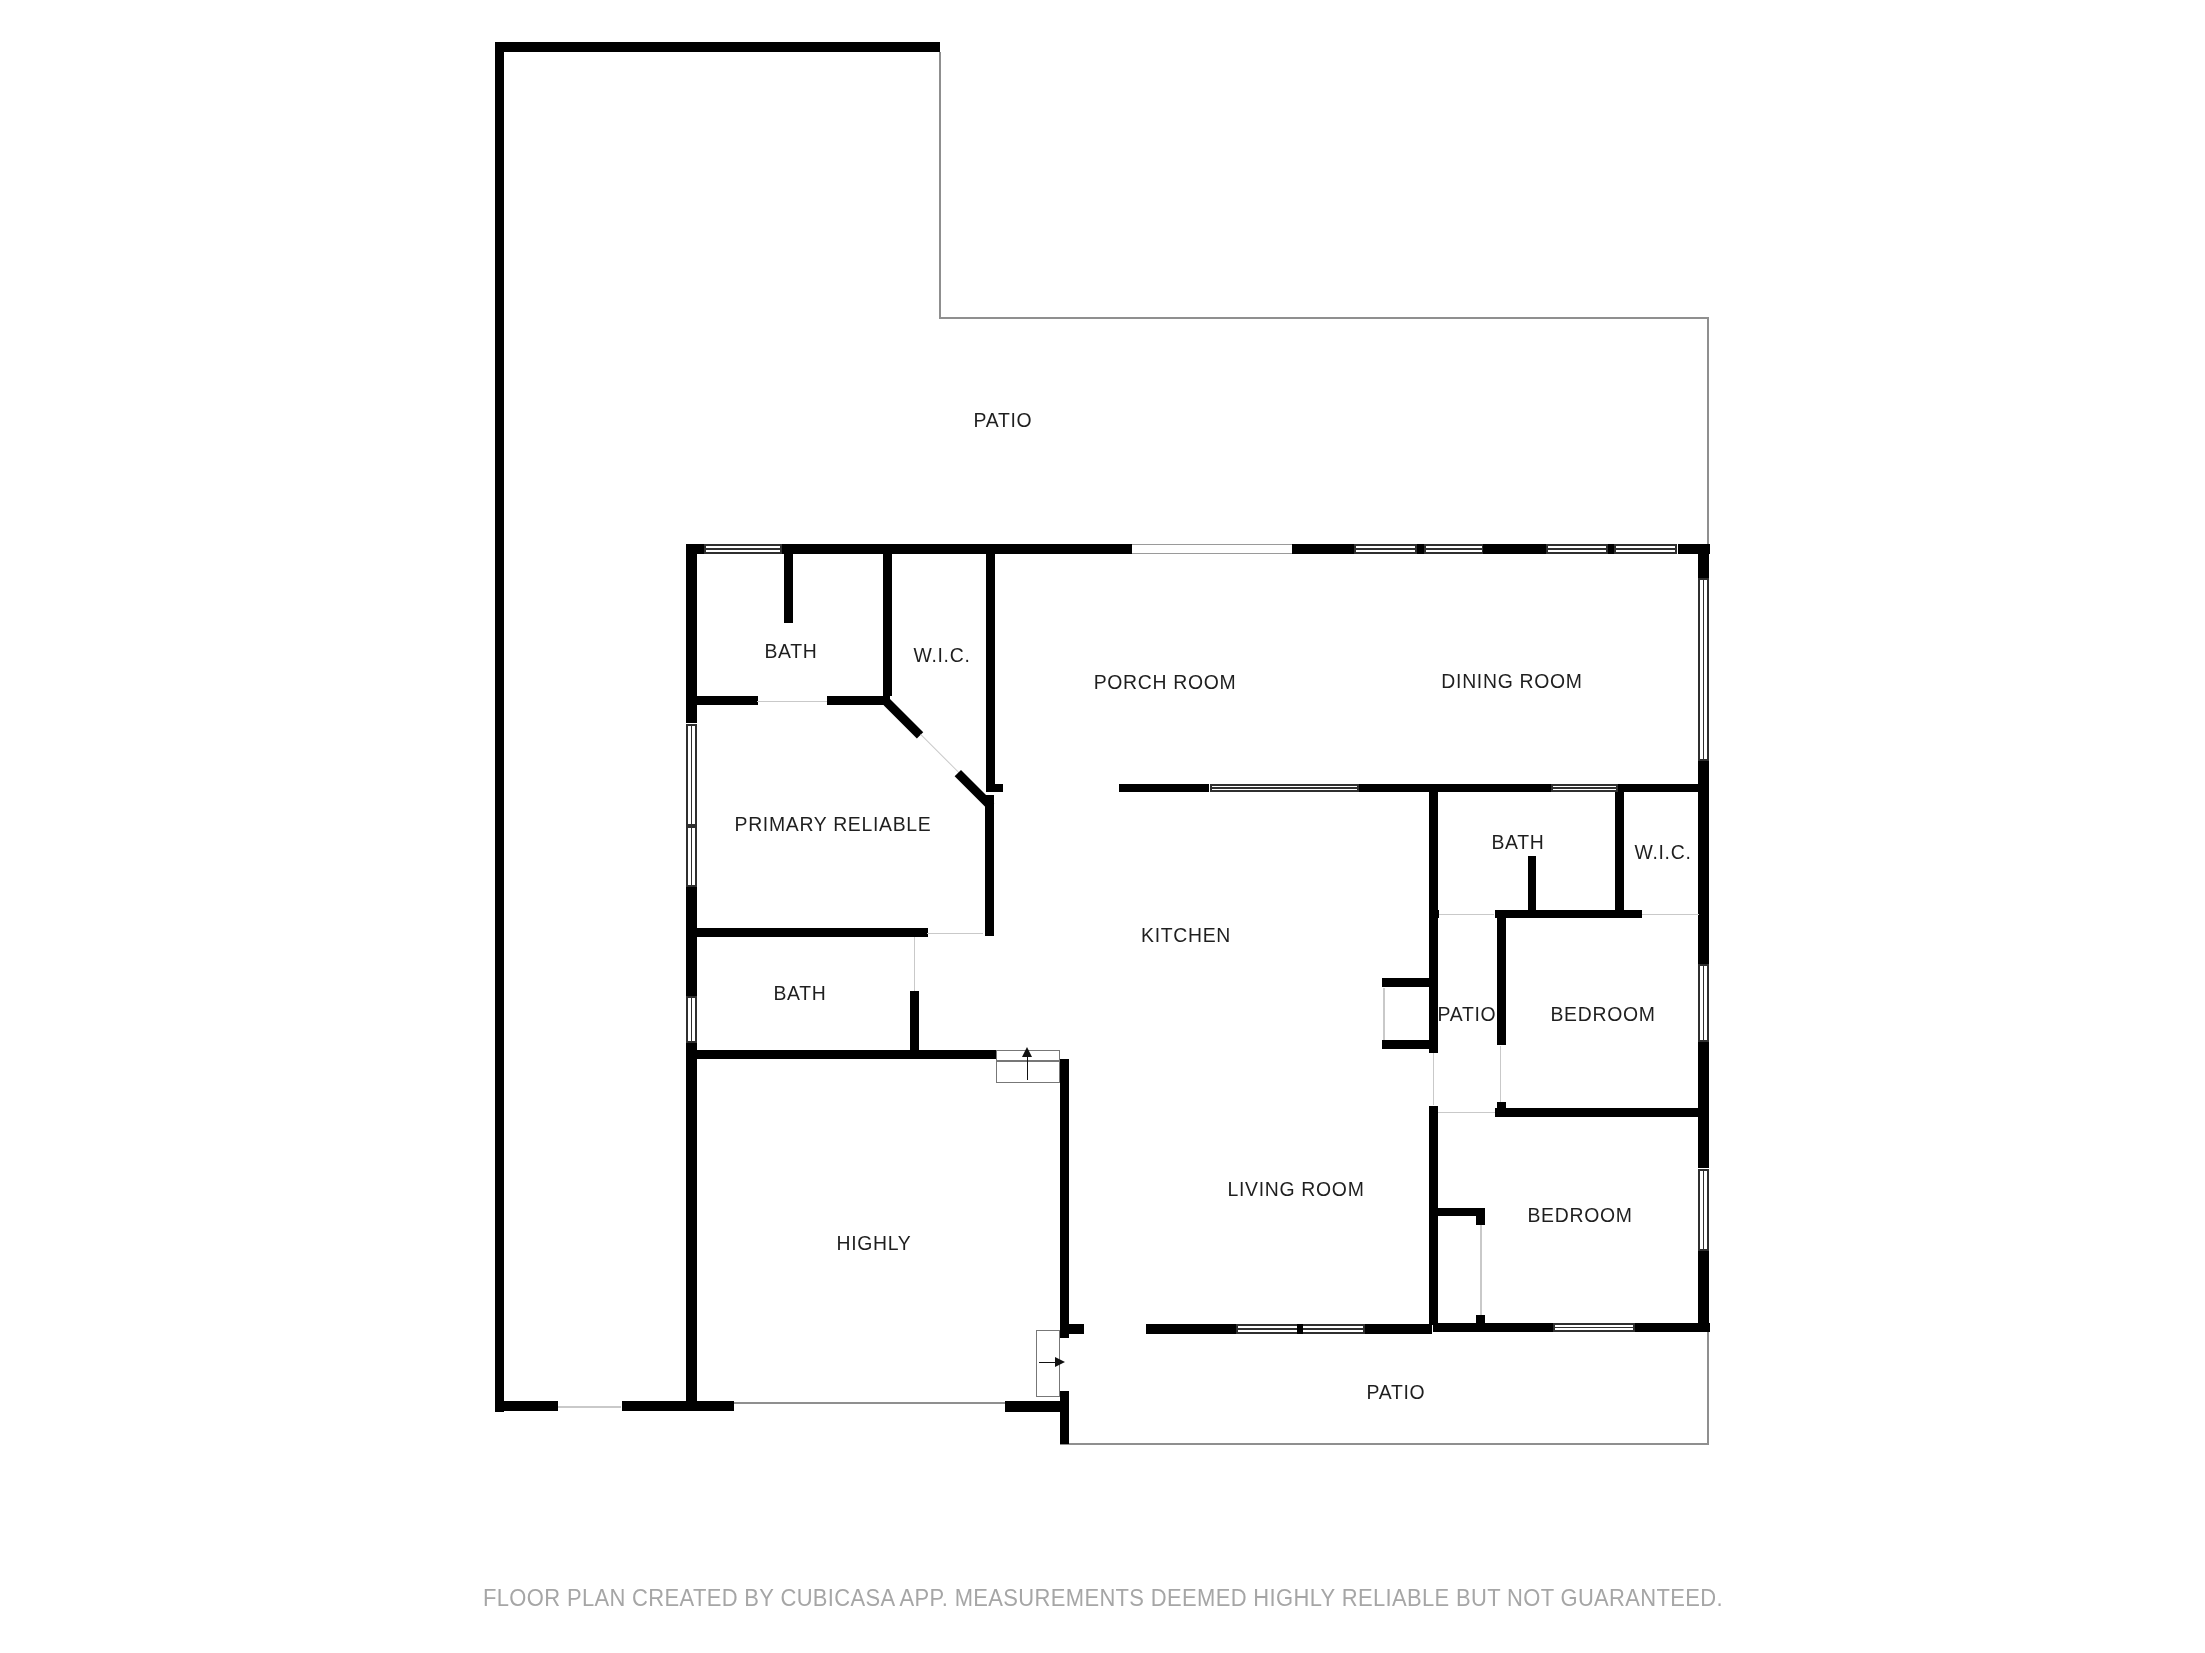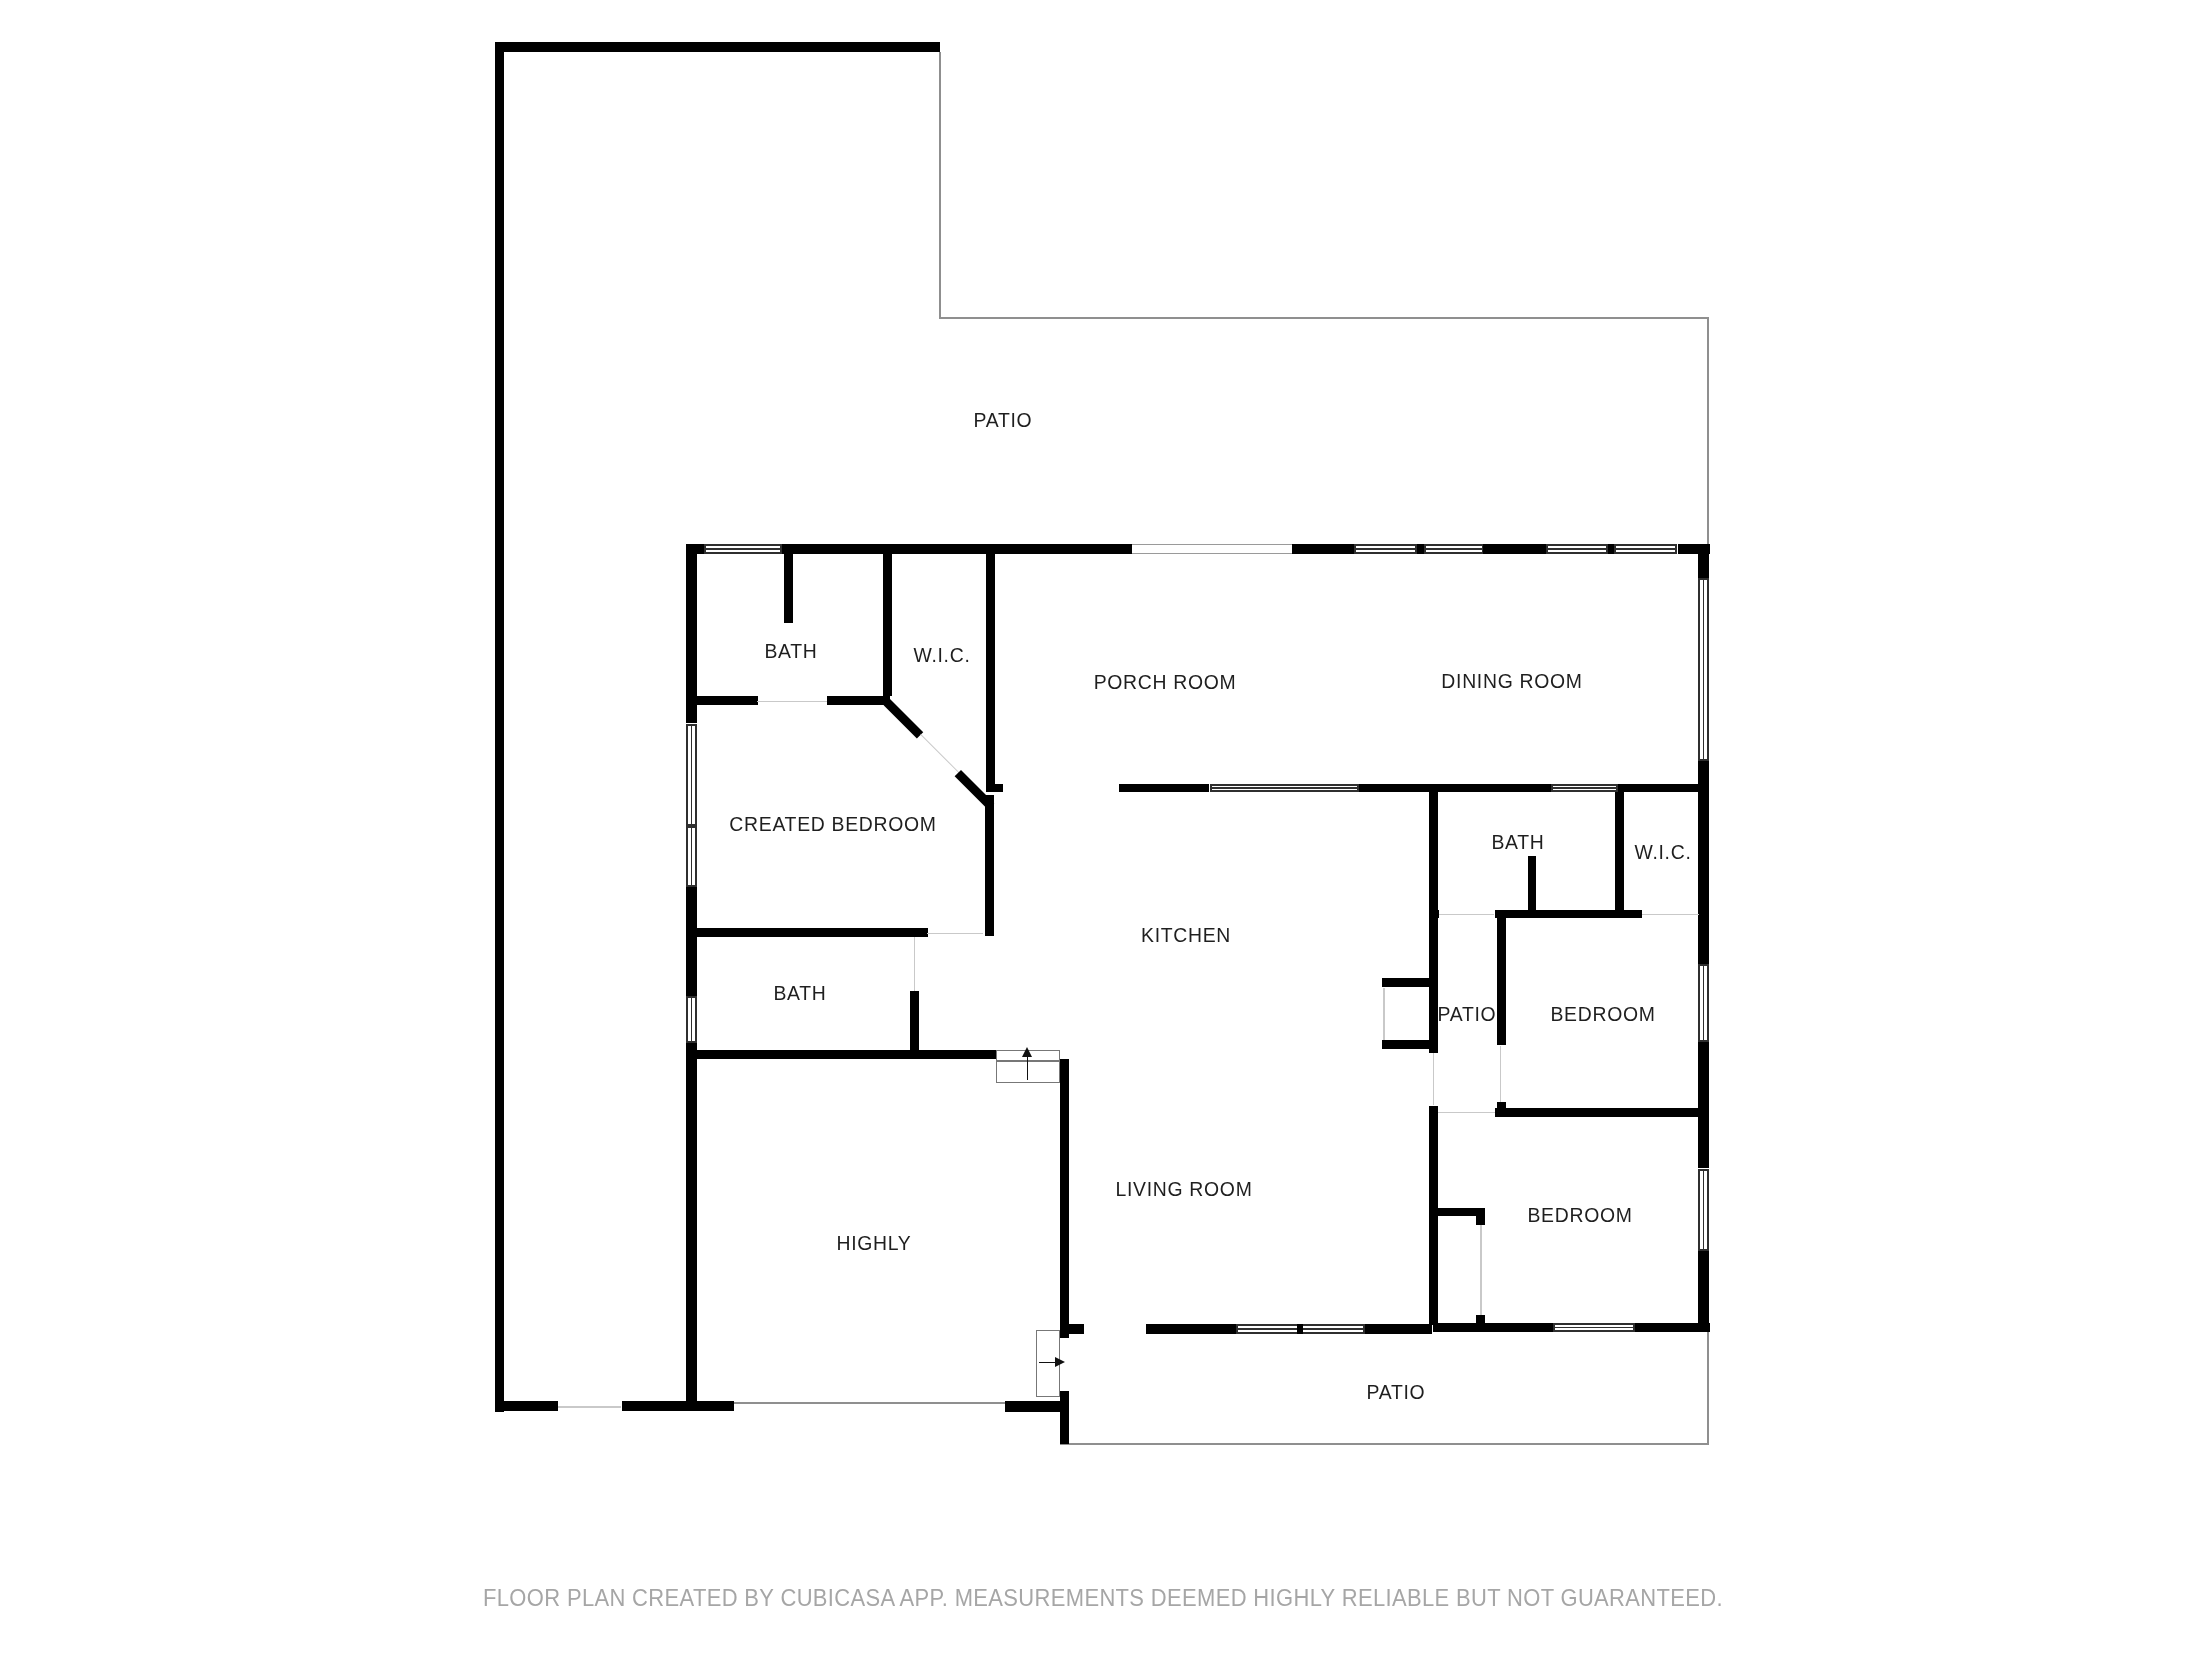--- a/index.html
+++ b/index.html
@@ -165,28 +165,28 @@
     <div class="doorv" style="left:1480px;top:1225px;width:2.2px;height:90px"></div>
     <div class="w" style="left:1476px;top:1315px;width:8.6px;height:8px"></div>
   </div>
 
   <div>
     <div class="label" style="left:1003px;top:420px">PATIO</div>
     <div class="label" style="left:791px;top:651px">BATH</div>
     <div class="label" style="left:942px;top:655px">W.I.C.</div>
     <div class="label" style="left:1165px;top:682px">PORCH ROOM</div>
     <div class="label" style="left:1512px;top:681px">DINING ROOM</div>
-    <div class="label" style="left:833px;top:824px">CREATED BEDROOM</div>
+    <div class="label" style="left:833px;top:824px">PRIMARY RELIABLE</div>
     <div class="label" style="left:1186px;top:935px">KITCHEN</div>
     <div class="label" style="left:1518px;top:842px">BATH</div>
     <div class="label" style="left:1663px;top:852px">W.I.C.</div>
     <div class="label" style="left:1467px;top:1014px">PATIO</div>
     <div class="label" style="left:1603px;top:1014px">BEDROOM</div>
     <div class="label" style="left:800px;top:993px">BATH</div>
-    <div class="label" style="left:1184px;top:1189px">LIVING ROOM</div>
+    <div class="label" style="left:1296px;top:1189px">LIVING ROOM</div>
     <div class="label" style="left:874px;top:1243px">HIGHLY</div>
     <div class="label" style="left:1580px;top:1215px">BEDROOM</div>
     <div class="label" style="left:1396px;top:1392px">PATIO</div>
   </div>
 
   <div id="footer">FLOOR PLAN CREATED BY CUBICASA APP. MEASUREMENTS DEEMED HIGHLY RELIABLE BUT NOT GUARANTEED.</div>
 
 </div>
 
 

